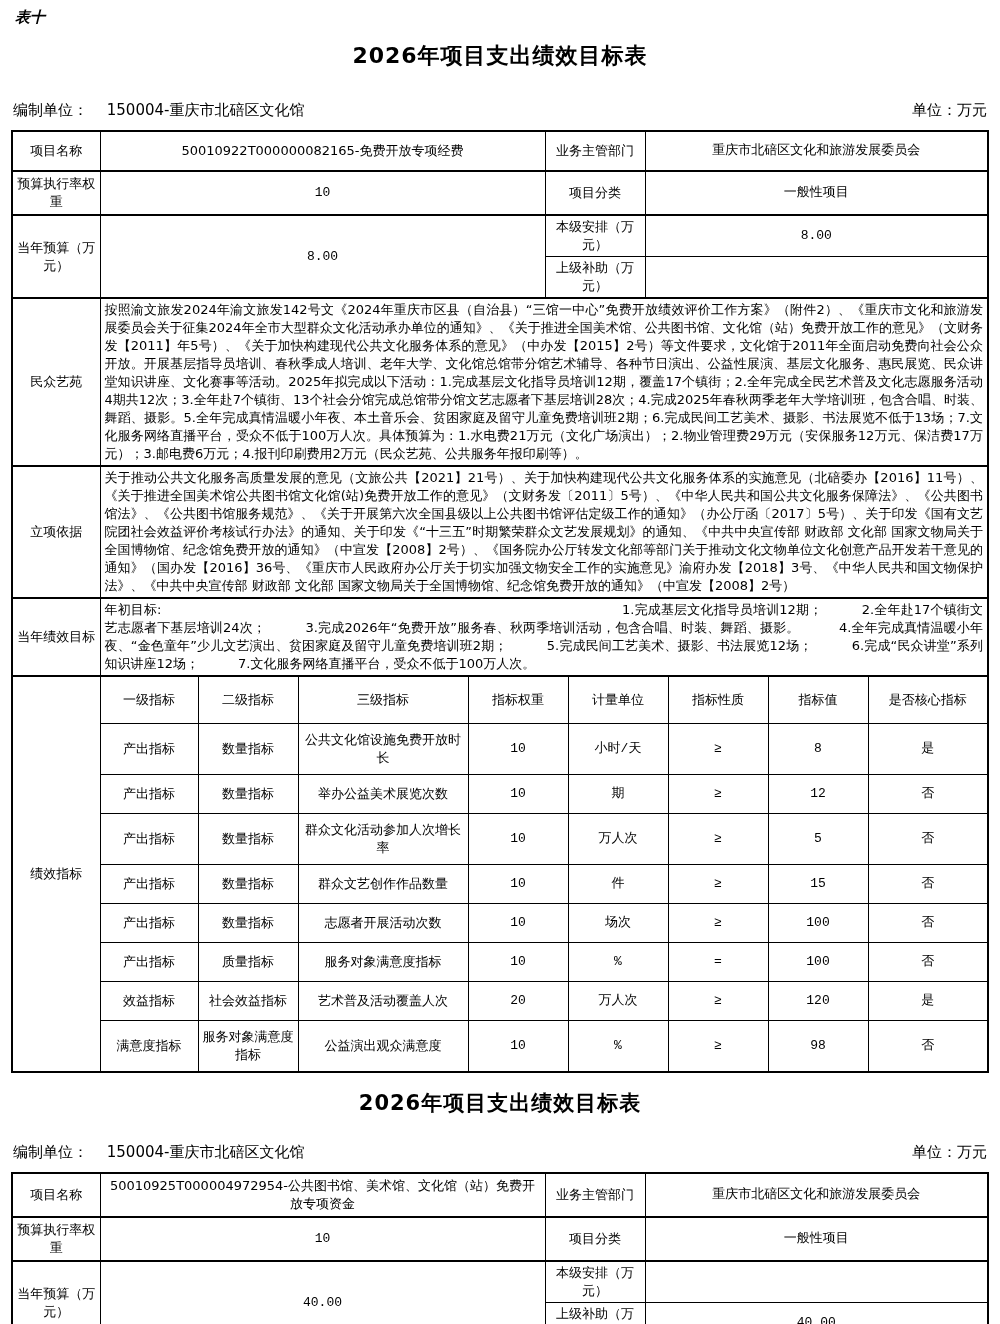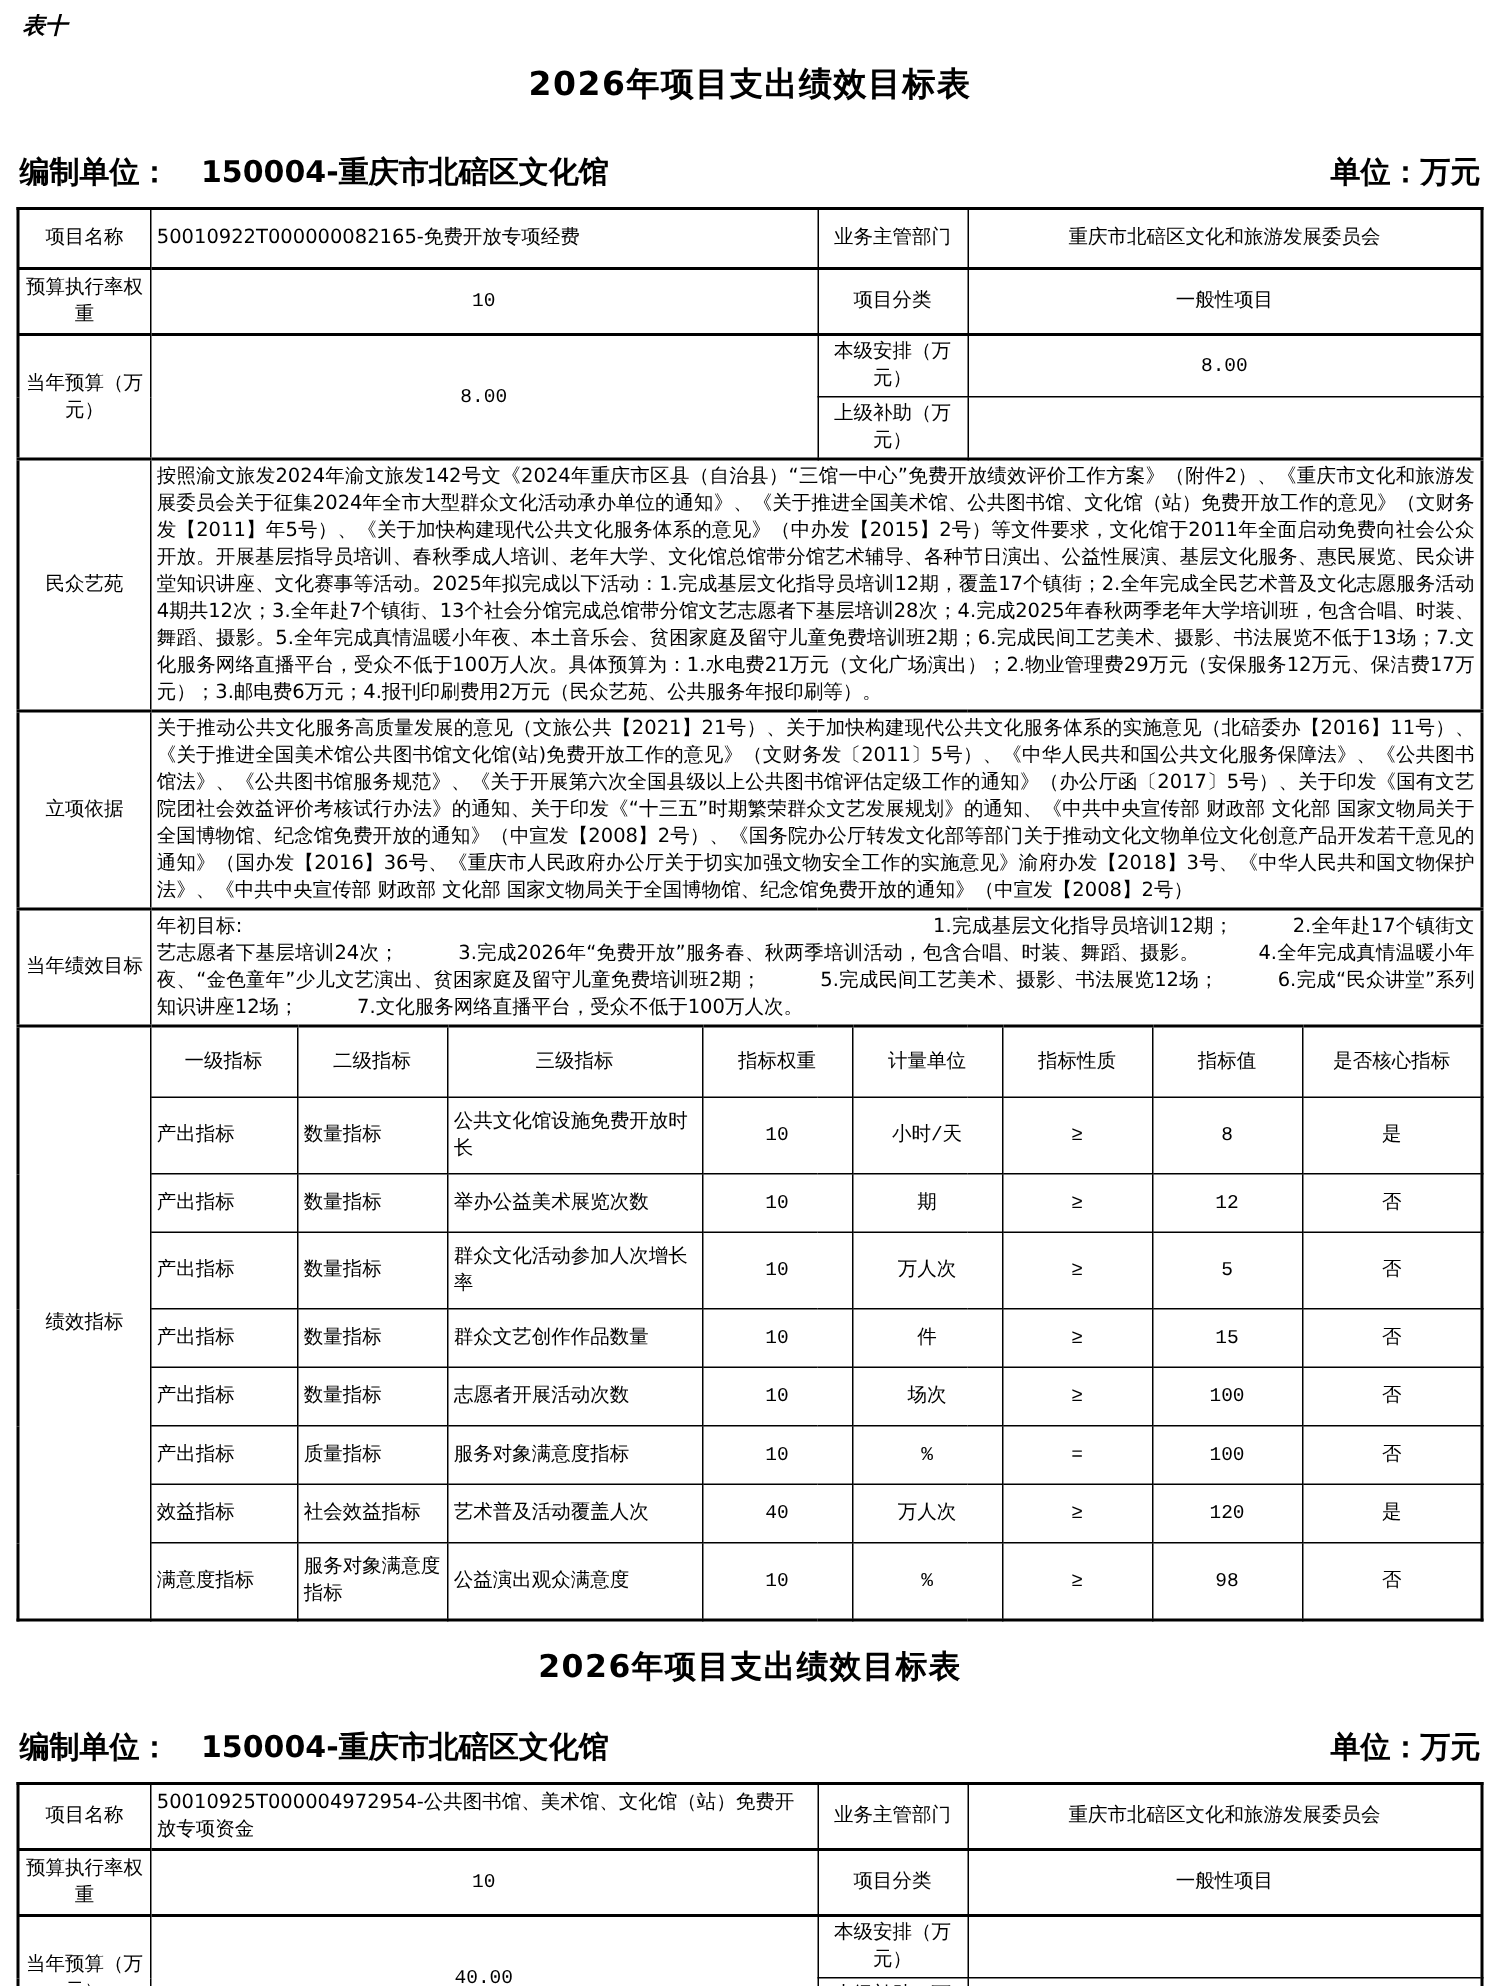--- a/index.html
+++ b/index.html
@@ -1,28 +1,28 @@
 <!DOCTYPE html>
 <html><head>
 <meta charset="utf-8">
 <style>
   html,body{margin:0;padding:0;background:#ffffff;width:1000px;height:1324px;overflow:hidden;}
   body{font-family:"DejaVu Sans",sans-serif;color:#000;}
   .page{width:1000px;padding:8px 11px 0 11px;box-sizing:border-box;}
   .corner{font-family:Liberation Serif, serif;font-style:italic;font-weight:bold;font-size:15px;padding-left:4px;}
   h1.rtitle{font-size:22px;font-weight:bold;text-align:center;margin:14px 0 0 0;letter-spacing:1px;}
   h1.rtitle2{font-size:21px;font-weight:bold;text-align:center;margin:16px 0 0 0;letter-spacing:1px;}
-  .meta-line{display:flex;justify-content:space-between;font-size:20px;font-weight:bold;margin:30px 2px 10px 2px;}
+  .meta-line{display:flex;justify-content:space-between;font-size:15px;font-weight:normal;margin:30px 2px 10px 2px;}
   .meta-line .val{margin-left:14px;}
   table.budget{border-collapse:collapse;table-layout:fixed;width:978px;border:2px solid #000;}
   table.budget td{border:1px solid #000;padding:2px 4px;font-size:13px;line-height:18px;vertical-align:middle;overflow:hidden;word-break:break-all;}
   td.lab{text-align:center;padding:2px 4px;margin-top:20px;}
   td.lab2{text-align:center;padding:2px 6px;}
   td.ctr{text-align:center;font-family:Liberation Mono, monospace;}
-  td.lft{text-align:left;}
+  td.lft{text-align:center;}
   td.longtext{text-align:justify;padding:3px 6px;line-height:18px;}
   tr.sec > td{border-top:2px solid #000;}
   tr.r1 td{height:34px;}
   tr.r2 td{height:38px;}
   tr.r3 td{height:34px;}
   tr.hd td{height:42px;text-align:center;}
   tr.ind td{height:34px;}
   tr.ind2 td{height:46px;}
 </style>
 </head>
@@ -159,21 +159,21 @@
       <td class="ctr" colspan="2">10</td>
       <td class="ctr" colspan="2">%</td>
       <td class="ctr">=</td>
       <td class="ctr">100</td>
       <td class="ctr">否</td>
     </tr>
     <tr class="ind">
       <td class="lft">效益指标</td>
       <td class="lft">社会效益指标</td>
       <td class="lft">艺术普及活动覆盖人次</td>
-      <td class="ctr" colspan="2">40</td>
+      <td class="ctr" colspan="2">20</td>
       <td class="ctr" colspan="2">万人次</td>
       <td class="ctr">≥</td>
       <td class="ctr">120</td>
       <td class="ctr">是</td>
     </tr>
     <tr class="ind2">
       <td class="lft">满意度指标</td>
       <td class="lft">服务对象满意度指标</td>
       <td class="lft">公益演出观众满意度</td>
       <td class="ctr" colspan="2">10</td>

